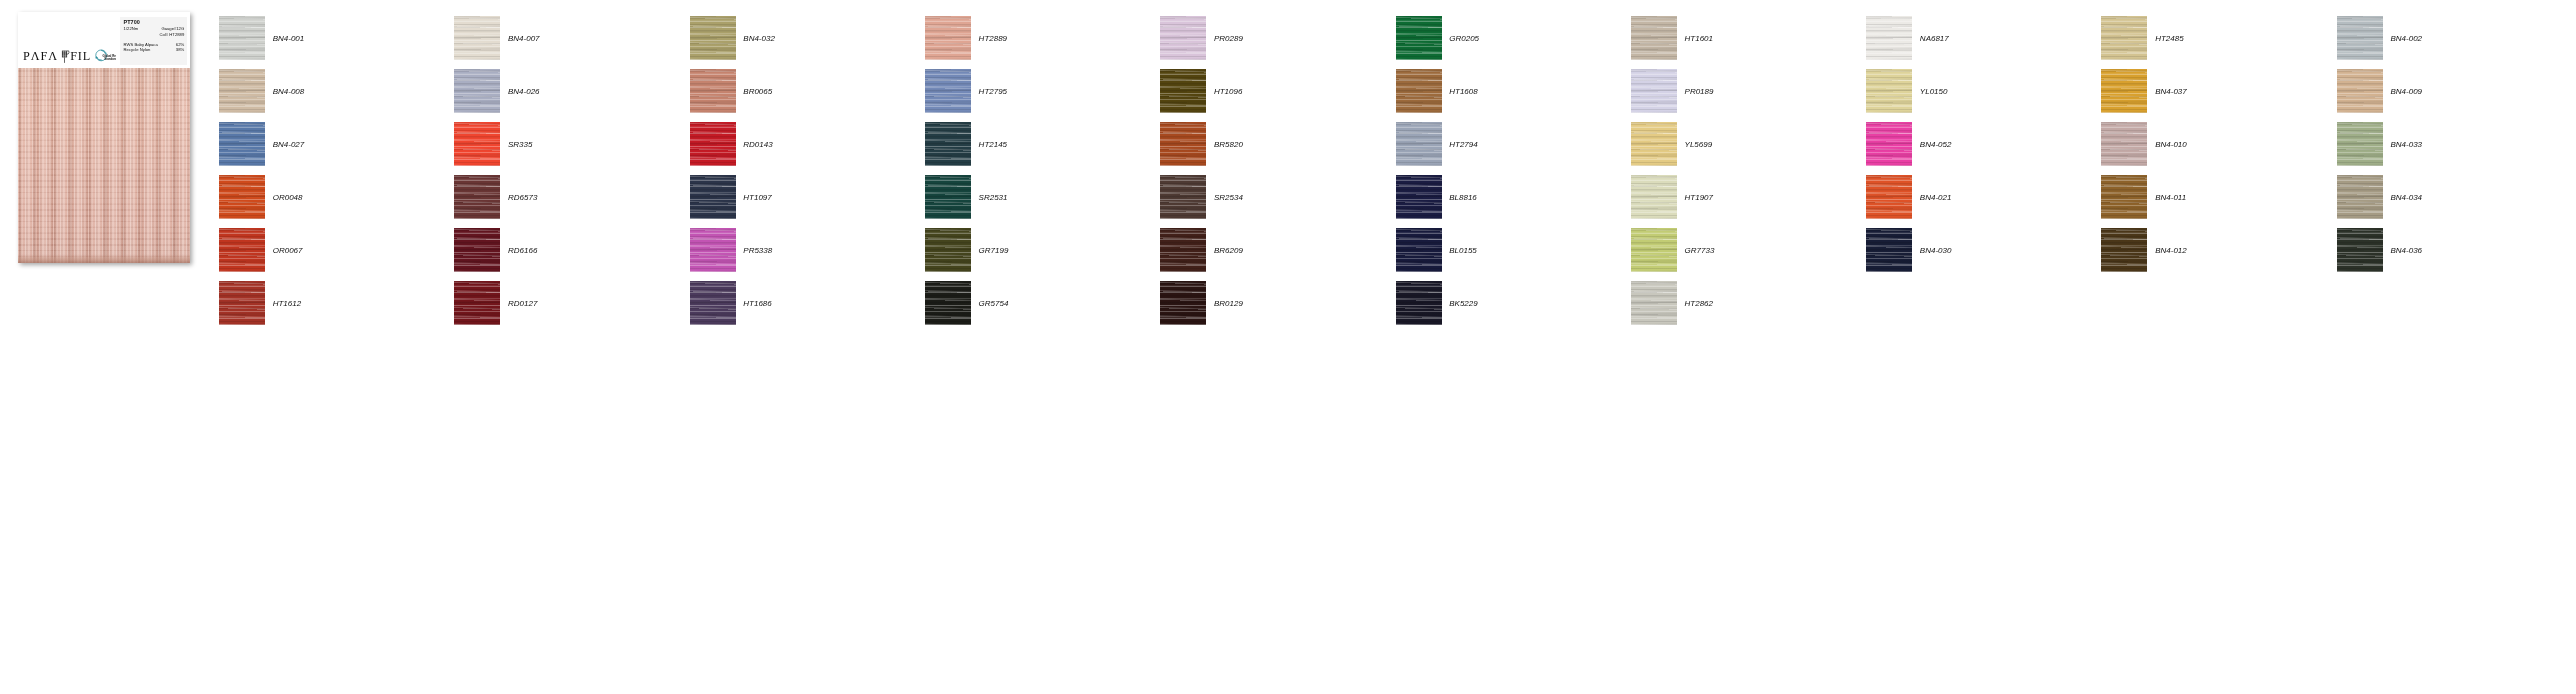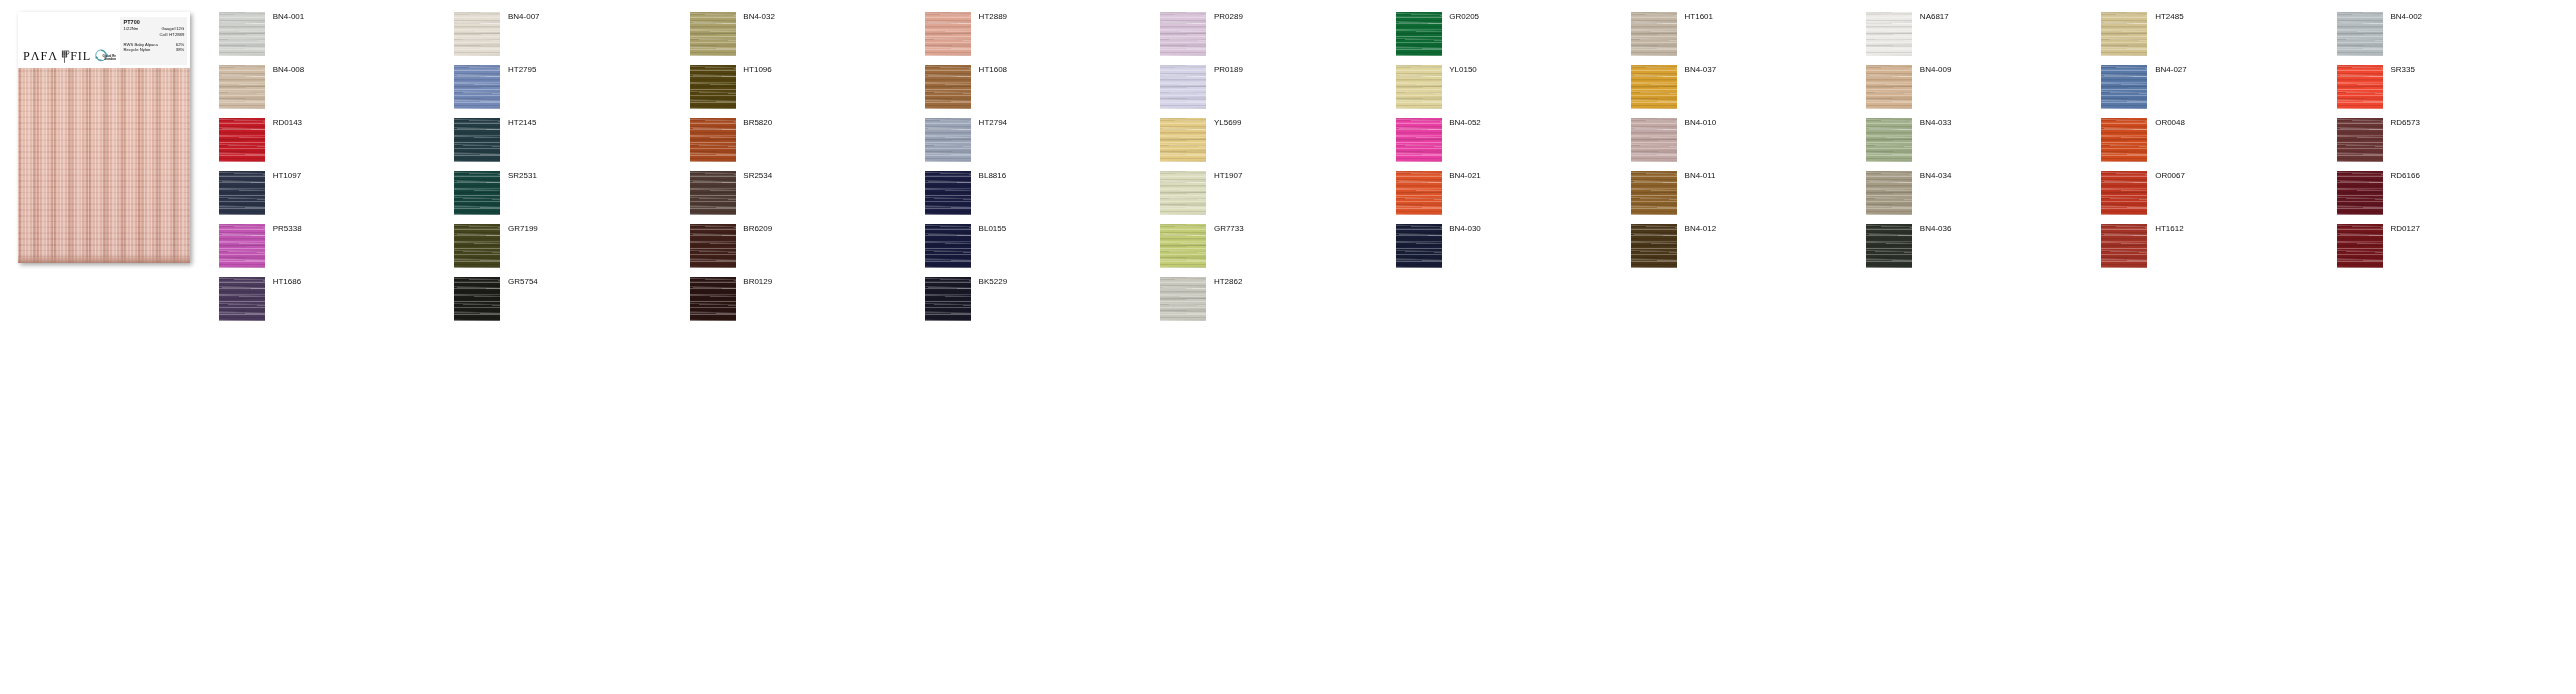--- a/index.html
+++ b/index.html
@@ -75,21 +75,21 @@
 
   
   #swatch-grid{
     position:absolute;left:219px;top:11.6px;right:3.9px;
     display:grid;
     grid-template-columns:repeat(10, 1fr);
     grid-auto-rows:53px;
     row-gap:0px;
     column-gap:0px;
   }
-  .cell{display:flex;}
+  .cell{display:flex;align-items:center;font-style:italic;}
   .chip{
     width:46px;height:44px;flex:0 0 auto;
     position:relative;overflow:hidden;
   }
   .chip:before{
     content:"";position:absolute;inset:0;
     background:repeating-linear-gradient(0deg,
       rgba(255,255,255,.30) 0px, rgba(255,255,255,.30) 0.6px,
       rgba(255,255,255,0) 1.3px, rgba(255,255,255,0) 2.6px,
       rgba(0,0,0,.10) 3.2px, rgba(0,0,0,.10) 3.9px,
@@ -232,20 +232,28 @@
     </div>
     <div class="cell">
       <div class="chip" style="background: rgb(180, 188, 192);"></div>
       <span class="chip-label">BN4-002</span>
     </div>
     <div class="cell">
       <div class="chip" style="background: rgb(207, 187, 164);"></div>
       <span class="chip-label">BN4-008</span>
     </div>
     <div class="cell">
+      <div class="chip" style="background: rgb(169, 174, 194);"></div>
+      <span class="chip-label">BN4-026</span>
+    </div>
+    <div class="cell">
+      <div class="chip" style="background: rgb(197, 131, 110);"></div>
+      <span class="chip-label">BR0065</span>
+    </div>
+    <div class="cell">
       <div class="chip" style="background: rgb(115, 137, 183);"></div>
       <span class="chip-label">HT2795</span>
     </div>
     <div class="cell">
       <div class="chip" style="background: rgb(83, 68, 15);"></div>
       <span class="chip-label">HT1096</span>
     </div>
     <div class="cell">
       <div class="chip" style="background: rgb(156, 106, 60);"></div>
       <span class="chip-label">HT1608</span>

